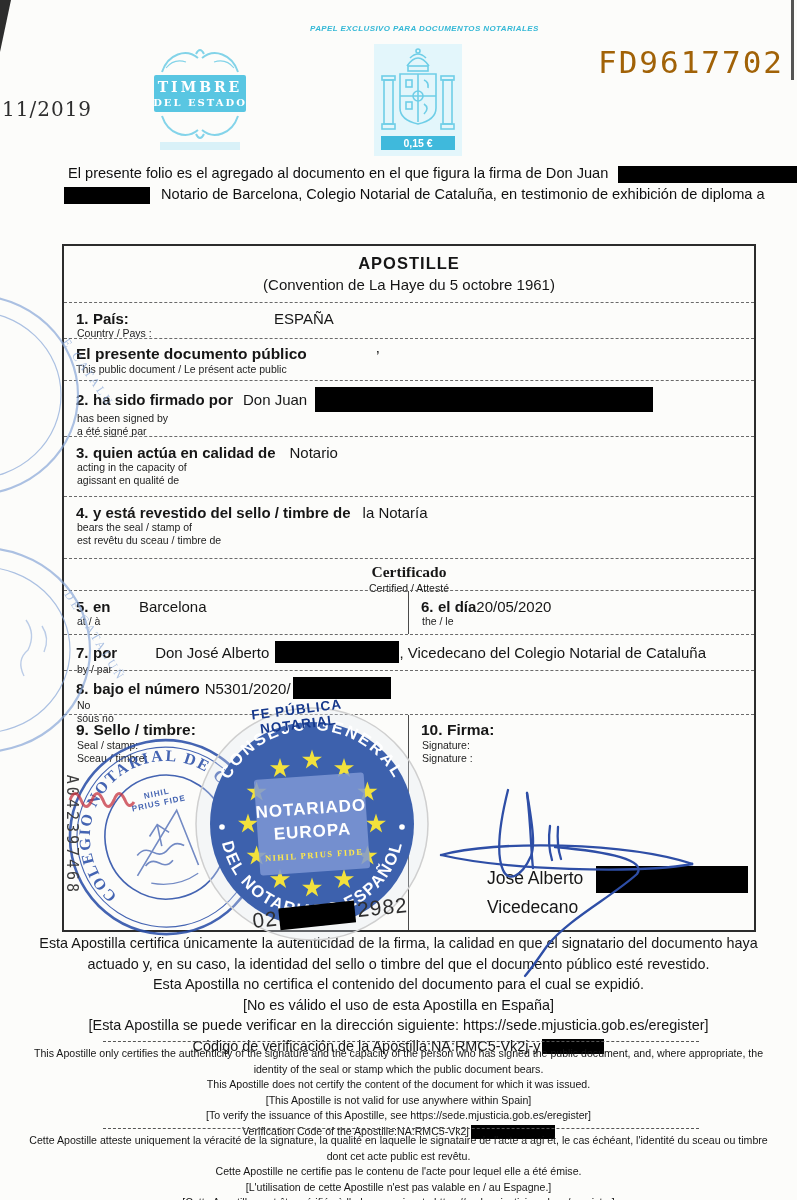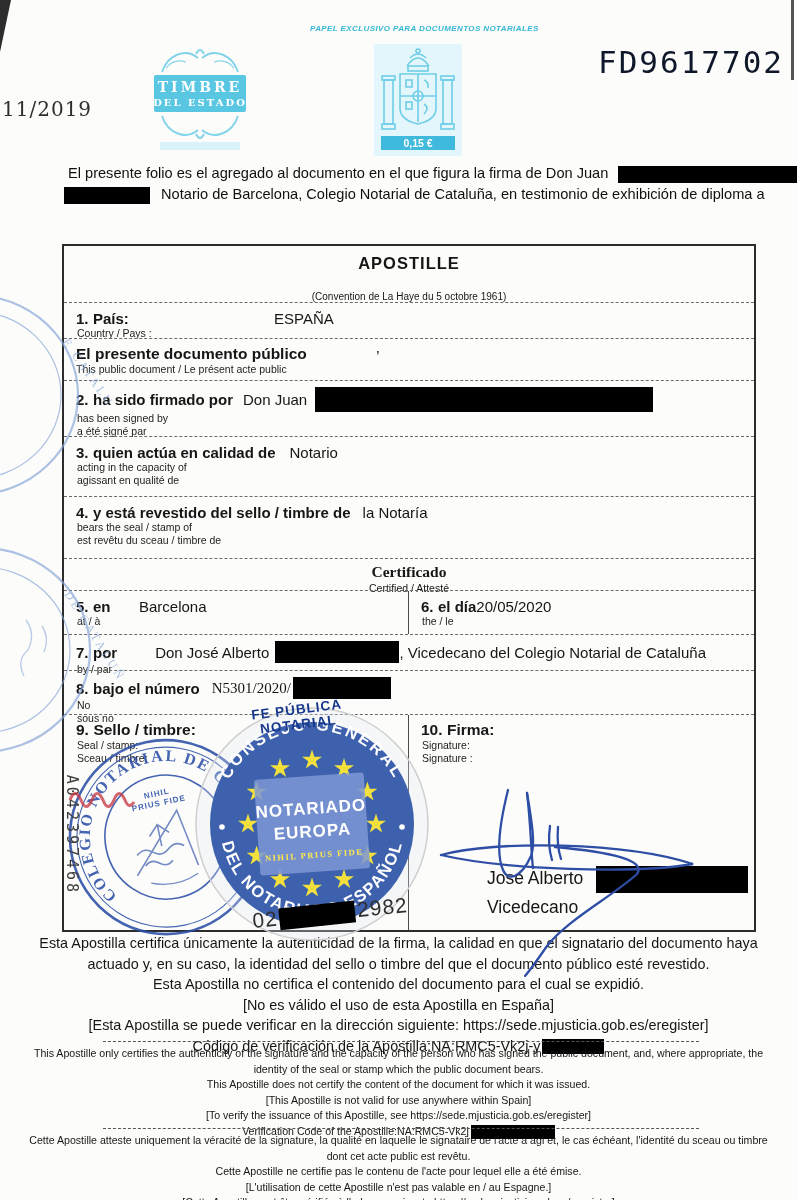--- a/index.html
+++ b/index.html
@@ -7,42 +7,42 @@
     position:relative;width:797px;height:1200px;margin:0 auto;
     background:#fcfcfa;overflow:hidden;
     font-family:"Liberation Sans",sans-serif;color:#161616;
   }
   .abs{position:absolute;}
   .redact{display:inline-block;background:#000;vertical-align:middle;}
   
   .paper-notice{left:310px;top:24px;width:250px;text-align:left;
     font-size:8px;letter-spacing:.4px;color:#35b8d6;font-weight:bold;font-style:italic;}
   .serial{left:598px;top:44px;font-family:"DejaVu Sans Mono",monospace;
-    font-size:31px;color:#0f172a;letter-spacing:2px;}
+    font-size:31px;color:#a16207;letter-spacing:2px;}
   .edition{left:2px;top:97px;font-family:"DejaVu Serif",serif;font-size:20px;color:#2e2e2e;letter-spacing:1px;}
   
   .intro{left:64px;top:163px;width:730px;font-size:14.6px;line-height:21px;color:#101010;}
   .intro .iline{white-space:nowrap;}
   
   .apo-table{left:62px;top:244px;width:690px;height:684px;border:2px solid #2c2c2c;}
   .trow{position:absolute;left:0;width:100%;box-sizing:border-box;border-top:1.5px dashed #6a6a6a;}
   .trow.first{border-top:none;}
   .rh{top:0;height:56px;text-align:center;}
   .r1{top:56px;height:36px;}
   .rdoc{top:92px;height:42px;}
   .r2{top:134px;height:56px;}
   .r3{top:190px;height:60px;}
   .r4{top:250px;height:62px;}
   .rcert{top:312px;height:32px;text-align:center;}
   .r56{top:344px;height:44px;}
   .r7{top:388px;height:36px;}
   .r8{top:424px;height:44px;}
   .r910{top:468px;height:216px;}
   .apo-title{font-size:16.5px;font-weight:bold;letter-spacing:1px;margin-top:8px;}
-  .apo-sub{font-size:10px;margin-top:18px;}
+  .apo-sub{font-size:15px;margin-top:3px;}
   .lbl{font-weight:bold;font-size:15px;}
   .sub{font-size:10.5px;color:#1c1c1c;line-height:12.5px;margin-left:13px;}
   .val{font-size:15px;}
   .fline{padding:6px 0 0 12px;display:flex;align-items:center;white-space:nowrap;}
   .cert-t{font-size:15.5px;font-weight:bold;margin-top:4px;font-family:Liberation Serif, serif;}
   .cert-s{font-size:10.5px;margin-top:1px;}
   .cell-l{position:absolute;left:0;top:0;bottom:0;width:345px;border-right:1.5px solid #4a4a4a;box-sizing:border-box;}
   .cell-r{position:absolute;left:345px;top:0;bottom:0;right:0;}
   
   .margin-stamps{left:0;top:280px;width:95px;height:470px;overflow:visible;z-index:1;}
@@ -232,21 +232,21 @@
         <span class="val" style="margin-left:38px;">Don José Alberto</span>
         <span class="redact" style="width:124px;height:22px;margin-left:6px;"></span><span class="val">, Vicedecano del Colegio Notarial de Cataluña</span>
       </div>
       <div class="sub">by / par</div>
     </div>
 
     <div class="trow r8">
       <div class="fline">
         <span class="lbl">8.</span>&nbsp;
         <span class="lbl">bajo el número</span>
-        <span class="val" style="margin-left:12px;font-family:Liberation Serif, serif;">N5301/2020/</span><span class="redact" style="width:98px;height:22px;margin-left:2px;"></span>
+        <span class="val" style="margin-left:5px;">N5301/2020/</span><span class="redact" style="width:98px;height:22px;margin-left:2px;"></span>
       </div>
       <div class="sub">No</div>
       <div class="sub">sous no</div>
     </div>
 
     <div class="trow r910">
       <div class="cell-l">
         <div class="fline">
           <span class="lbl" style="font-size:15.5px;">9.</span>&nbsp;
           <span class="lbl" style="font-size:15.5px;">Sello / timbre:</span>

